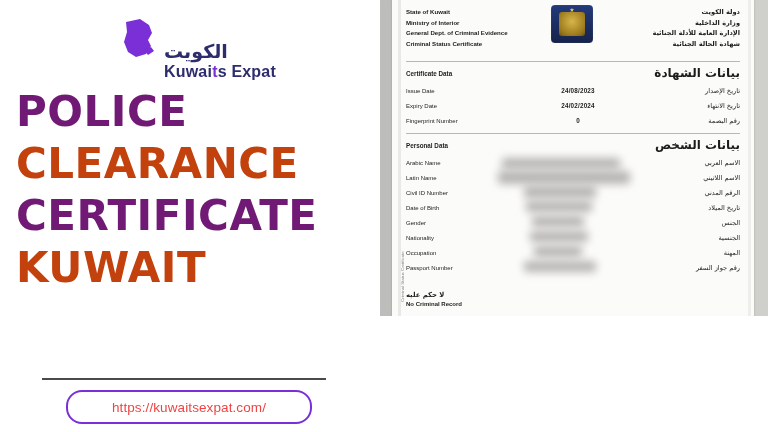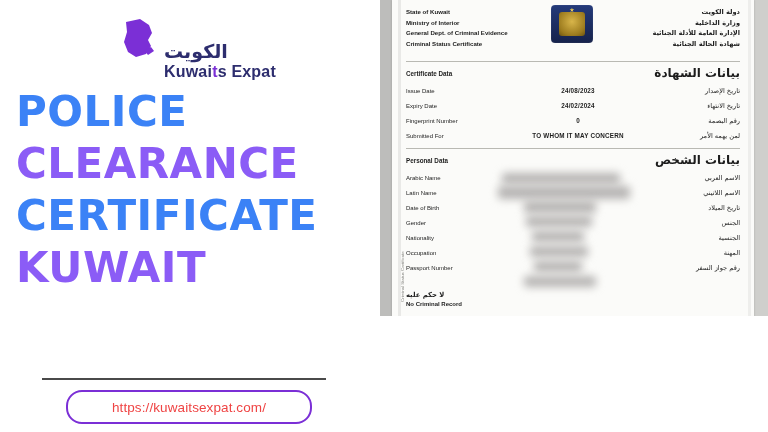--- a/index.html
+++ b/index.html
@@ -81,22 +81,22 @@
   }
   .headline-line {
     font-family: "DejaVu Sans", sans-serif;
     font-weight: bold;
     font-size: 42px;
     line-height: 48px;
     letter-spacing: 0.5px;
     margin: 0 0 4px 0;
     white-space: nowrap;
   }
-  .hl-blue { color: #3b82f6; }
-  .hl-green { color: #8b5cf6; }
+  .hl-blue { color: #701a75; }
+  .hl-green { color: #c2410c; }
 
   .divider {
     position: absolute;
     left: 42px;
     top: 378px;
     width: 284px;
     height: 2px;
     background: #4a4a4a;
   }
 
@@ -451,43 +451,43 @@
         <div class="row">
           <span class="lbl">Expiry Date</span>
           <span class="val">24/02/2024</span>
           <span class="ar">تاريخ الانتهاء</span>
         </div>
         <div class="row">
           <span class="lbl">Fingerprint Number</span>
           <span class="val">0</span>
           <span class="ar">رقم البصمة</span>
         </div>
-        <div class="row">
-          <span class="lbl">Submitted For</span>
-          <span class="val">TO WHOM IT MAY CONCERN</span>
-          <span class="ar">لمن يهمه الأمر</span>
-        </div>
 
         <div class="c-rule" style="margin-top:5px"></div>
 
         <div class="sec-title">
           <span>Personal Data</span>
           <span class="ar">بيانات الشخص</span>
         </div>
 
         <div style="position:relative;">
           <div class="row">
             <span class="lbl">Arabic Name</span>
             <span class="val"></span>
             <span class="ar">الاسم العربي</span>
           </div>
           <div class="row">
             <span class="lbl">Latin Name</span>
             <span class="val"></span>
             <span class="ar">الاسم اللاتيني</span>
+          </div>
+          <div class="row">
+            <span class="lbl">Civil ID Number</span>
+            <span class="val"></span>
+            <span class="ar">الرقم المدني</span>
           </div>
           <div class="row">
             <span class="lbl">Date of Birth</span>
             <span class="val"></span>
             <span class="ar">تاريخ الميلاد</span>
           </div>
           <div class="row">
             <span class="lbl">Gender</span>
             <span class="val"></span>
             <span class="ar">الجنس</span>

